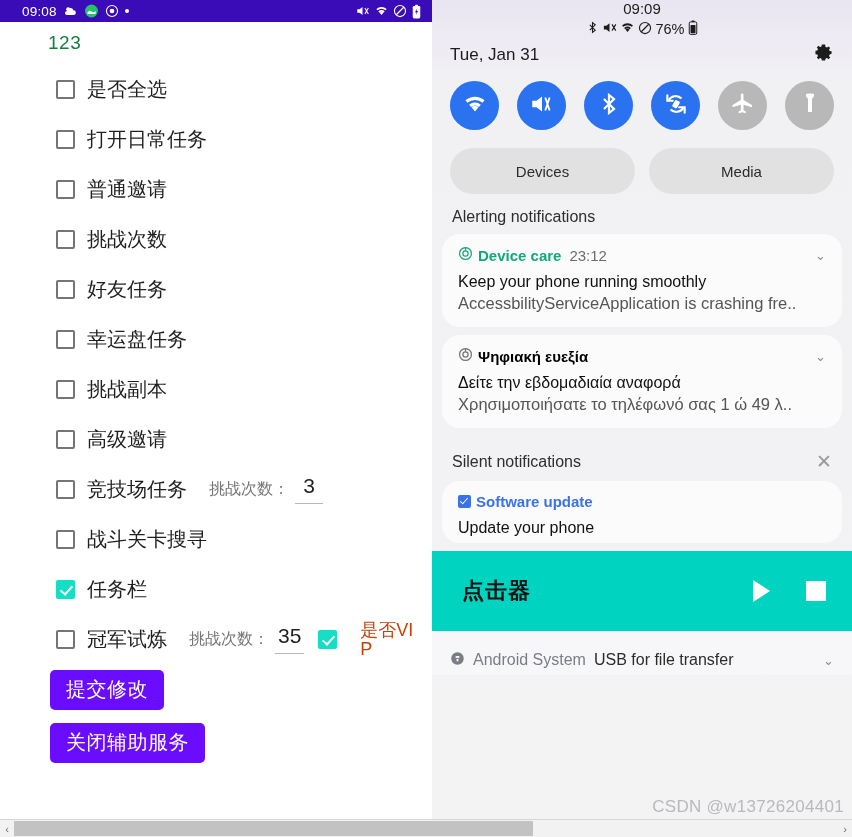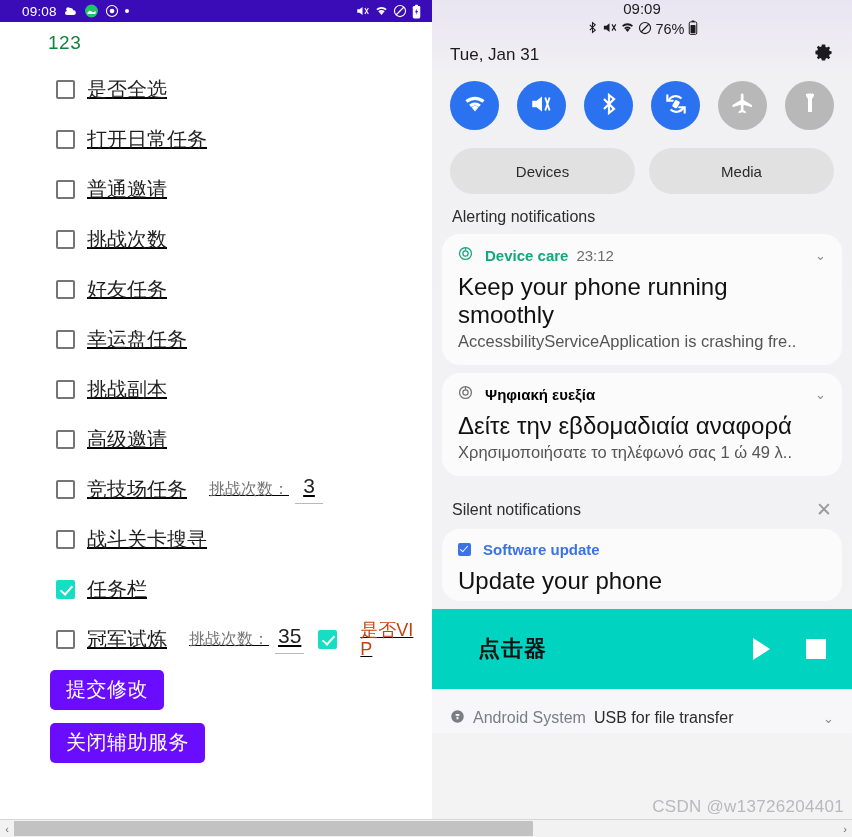--- a/index.html
+++ b/index.html
@@ -20,21 +20,21 @@
   }
   .l-sb-left{display:flex;align-items:center;gap:6px;}
   .l-sb-right{display:flex;align-items:center;gap:4px;}
   .l-time{font-size:13.5px;letter-spacing:.2px;}
   .sb-ico{display:inline-block;line-height:0;}
   .tiny-dot{width:4px;height:4px;border-radius:50%;background:#fff;display:inline-block;}
 
   .app-body{padding:8px 0 0 0;position:relative;}
   .app-title{font-size:19px;color:#15803d;margin:2px 0 10px 48px;letter-spacing:.5px;}
 
-  .row{display:flex;align-items:center;height:50px;padding-left:56px;box-sizing:border-box;text-decoration:underline;}
+  .row{display:flex;align-items:center;height:50px;padding-left:56px;box-sizing:border-box;}
   .cbx{
     width:19px;height:19px;border:2px solid #757575;border-radius:2px;
     box-sizing:border-box;flex:none;background:#fff;position:relative;
   }
   .cbx.checked{background:#16dec4;border-color:#16dec4;}
   .cbx.checked:after{
     content:"";position:absolute;left:4.5px;top:1.5px;width:5px;height:10px;
     border:solid #fff;border-width:0 2.4px 2.4px 0;transform:rotate(42deg);
   }
   .row-label{font-size:20px;color:#1f1f1f;margin-left:12px;white-space:nowrap;}
@@ -85,42 +85,42 @@
   }
   .sec-head{
     display:flex;align-items:center;justify-content:space-between;
     padding:14px 20px 8px 20px;font-size:16px;color:#2d2d2d;box-sizing:border-box;
   }
   .notif{
     margin:0 10px 8px 10px;background:#fbfbfc;border-radius:18px;padding:12px 16px 14px 16px;
     box-sizing:border-box;cursor:pointer;
   }
   .notif-top{display:flex;align-items:center;font-size:15px;}
-  .app-name{margin-left:12px;font-weight:bold;}
+  .app-name{margin-left:5px;font-weight:bold;}
   .n-time{margin-left:8px;color:#6c6c6c;}
   .chev{margin-left:auto;color:#8b8b8b;font-size:13px;}
-  .n-title{font-size:24px;color:#111;margin-top:9px;}
+  .n-title{font-size:16px;color:#111;margin-top:9px;}
   .n-body{font-size:16.5px;color:#555;margin-top:3px;white-space:nowrap;overflow:hidden;}
   .grn{color:#12a87b;}
   .gry{color:#000000;}
   .blu{color:#3b72e8;}
   .close-x{color:#9a9a9a;font-size:19px;cursor:pointer;}
   .sq-chk{
     width:13px;height:13px;background:#3b72e8;border-radius:2px;display:inline-block;
     position:relative;flex:none;
   }
   .sq-chk:after{
     content:"";position:absolute;left:3.6px;top:1.2px;width:3px;height:7px;
     border:solid #fff;border-width:0 1.8px 1.8px 0;transform:rotate(42deg);
   }
   .teal-banner{
     background:#00d4c0;height:80px;display:flex;align-items:center;
     padding:0 26px 0 30px;box-sizing:border-box;cursor:pointer;
   }
-  .teal-title{font-size:22px;color:#111;font-weight:bold;letter-spacing:1px;margin-left:16px;}
+  .teal-title{font-size:22px;color:#111;font-weight:bold;letter-spacing:1px;}
   .teal-ctrls{margin-left:auto;display:flex;align-items:center;gap:36px;}
   .play-ico{
     width:0;height:0;border-left:17px solid #fff;border-top:11px solid transparent;
     border-bottom:11px solid transparent;cursor:pointer;
   }
   .stop-ico{width:20px;height:20px;background:#fff;cursor:pointer;}
   .sys-row{
     display:flex;align-items:center;padding:14px 18px 0 18px;box-sizing:border-box;
     font-size:16px;background:#f7f7f9;height:44px;
   }

